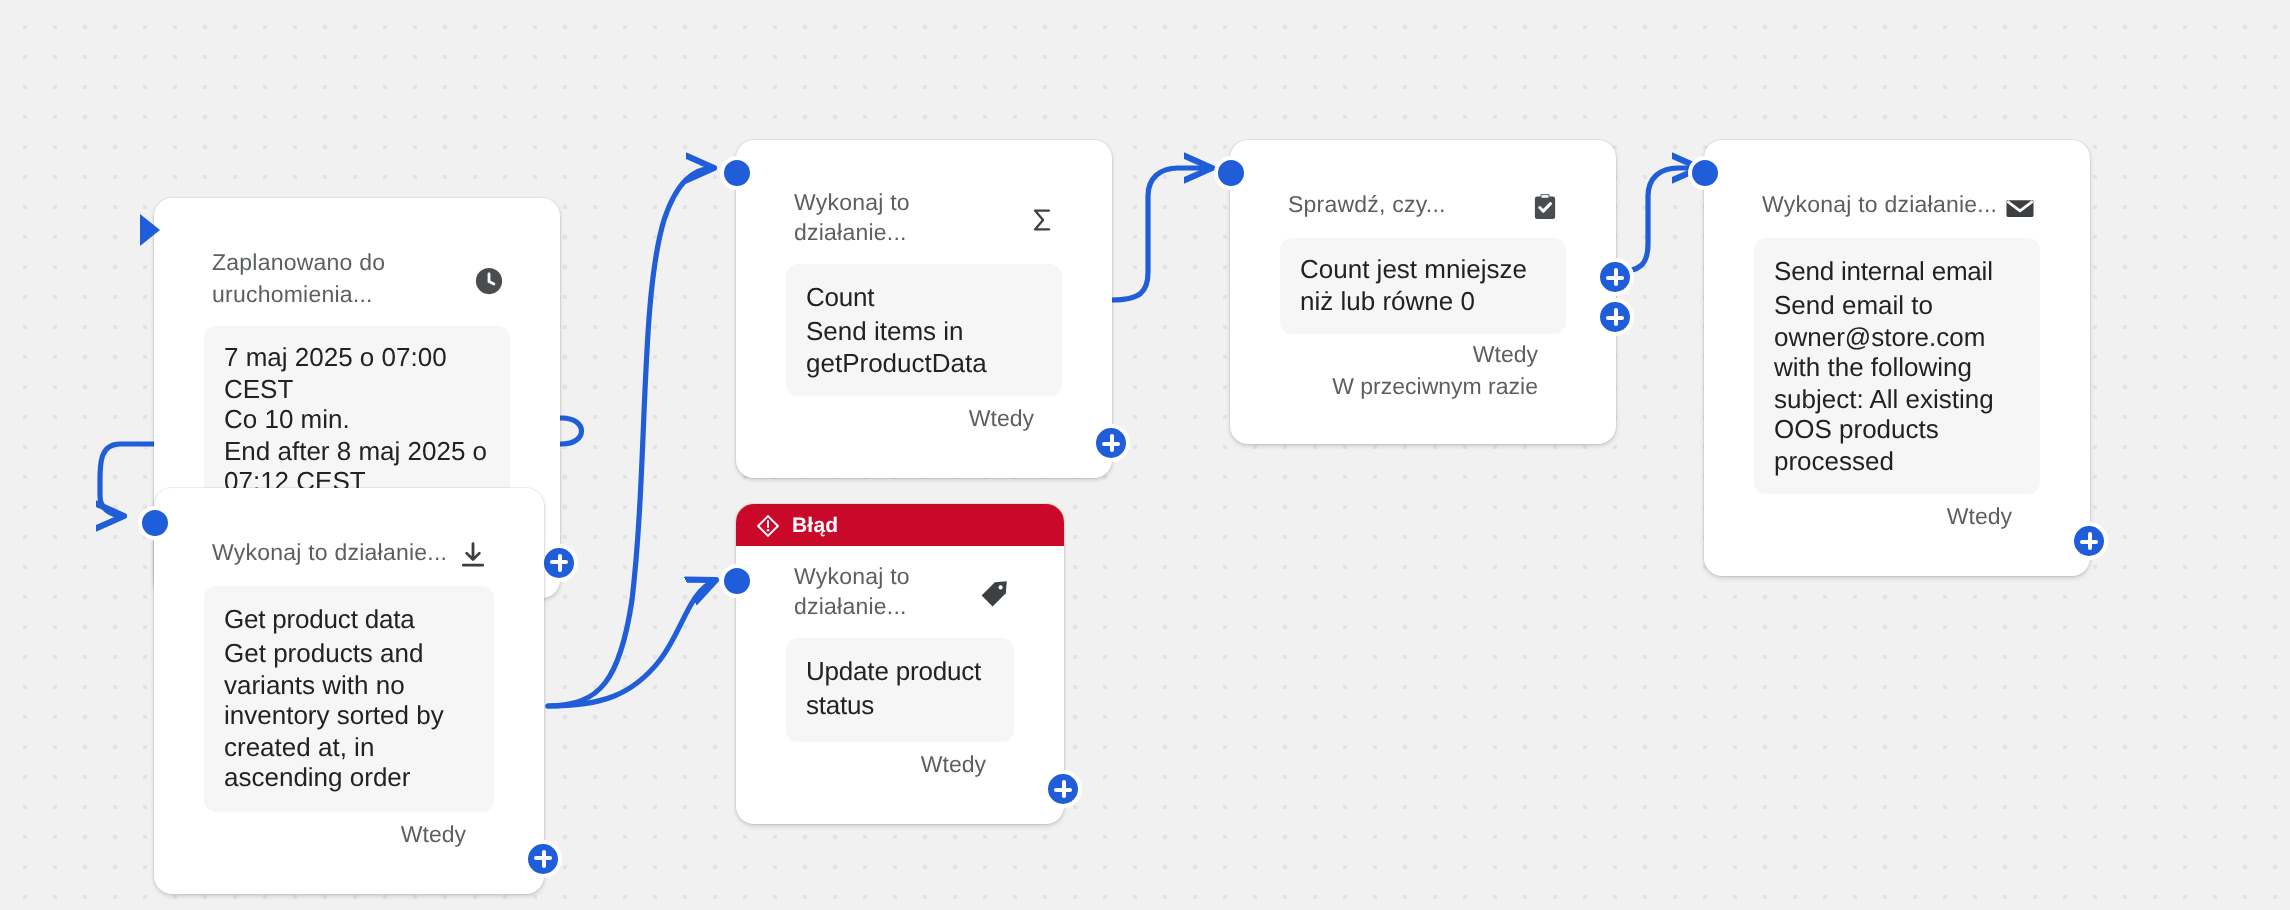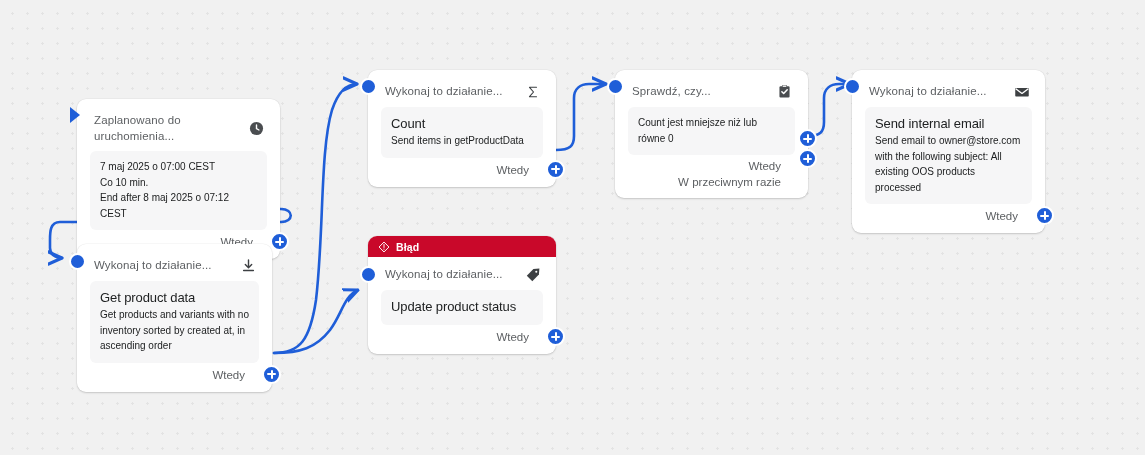--- a/index.html
+++ b/index.html
@@ -36,21 +36,21 @@
   }
 
   
   .card {
     position: absolute;
     z-index: 3;
     background: #ffffff;
     border-radius: 9px;
     box-shadow: 0 1px 2px rgba(0,0,0,0.16), 0 0 0 0.5px rgba(0,0,0,0.05);
     box-sizing: border-box;
-    padding: 4px;
+    padding: 16px;
   }
 
   .card-head {
     display: flex;
     align-items: center;
     justify-content: space-between;
     padding: 9px 11px 7px 13px;
     min-height: 16px;
   }
   .head-title {
@@ -83,21 +83,21 @@
     line-height: 15.5px;
   }
   .body-title {
     font-size: 13px;
     font-weight: normal;
     color: #202223;
     line-height: 17px;
     margin-bottom: 1px;
     letter-spacing: -0.1px;
   }
-  .body-line { font-size: 10px; line-height: 15.5px; }
+  .body-line { font-size: 13px; line-height: 15.5px; }
   .b { font-weight: normal; }
 
   .card-foot {
     display: flex;
     align-items: center;
     justify-content: flex-end;
     padding: 6px 11px 7px 0;
     gap: 0;
   }
   .foot-row {
@@ -331,21 +331,21 @@
       <div class="body-title">Send internal email</div>
       <div class="body-line"><span>Send email to </span><span class="b">owner@store.com</span><span> with the following subject: </span><span class="b">All existing OOS products processed</span></div>
     </div>
 
     <div class="card-foot">
       <span class="foot-label">Wtedy</span>
     </div>
     <div class="plus" style="right:-9px; bottom:8px;"></div>
   </div>
 
-  <div class="card has-error" style="left:368px; top:236px; width:188px;">
+  <div class="card has-error" style="left:368px; top:252px; width:164px;">
     <div class="err-banner">
       <svg width="12" height="12" viewBox="0 0 16 16">
         <path d="M8 1.4 L14.6 8 L8 14.6 L1.4 8 Z" fill="none" stroke="#ffffff" stroke-width="1.3" stroke-linejoin="round"></path>
         <path d="M8 4.6 L8 8.6" stroke="#ffffff" stroke-width="1.3" stroke-linecap="round"></path>
         <circle cx="8" cy="10.8" r="0.85" fill="#ffffff"></circle>
       </svg>
       <span class="err-text">Błąd</span>
     </div>
 
     <div class="node-dot" style="left:-8px; top:30px;"></div>

